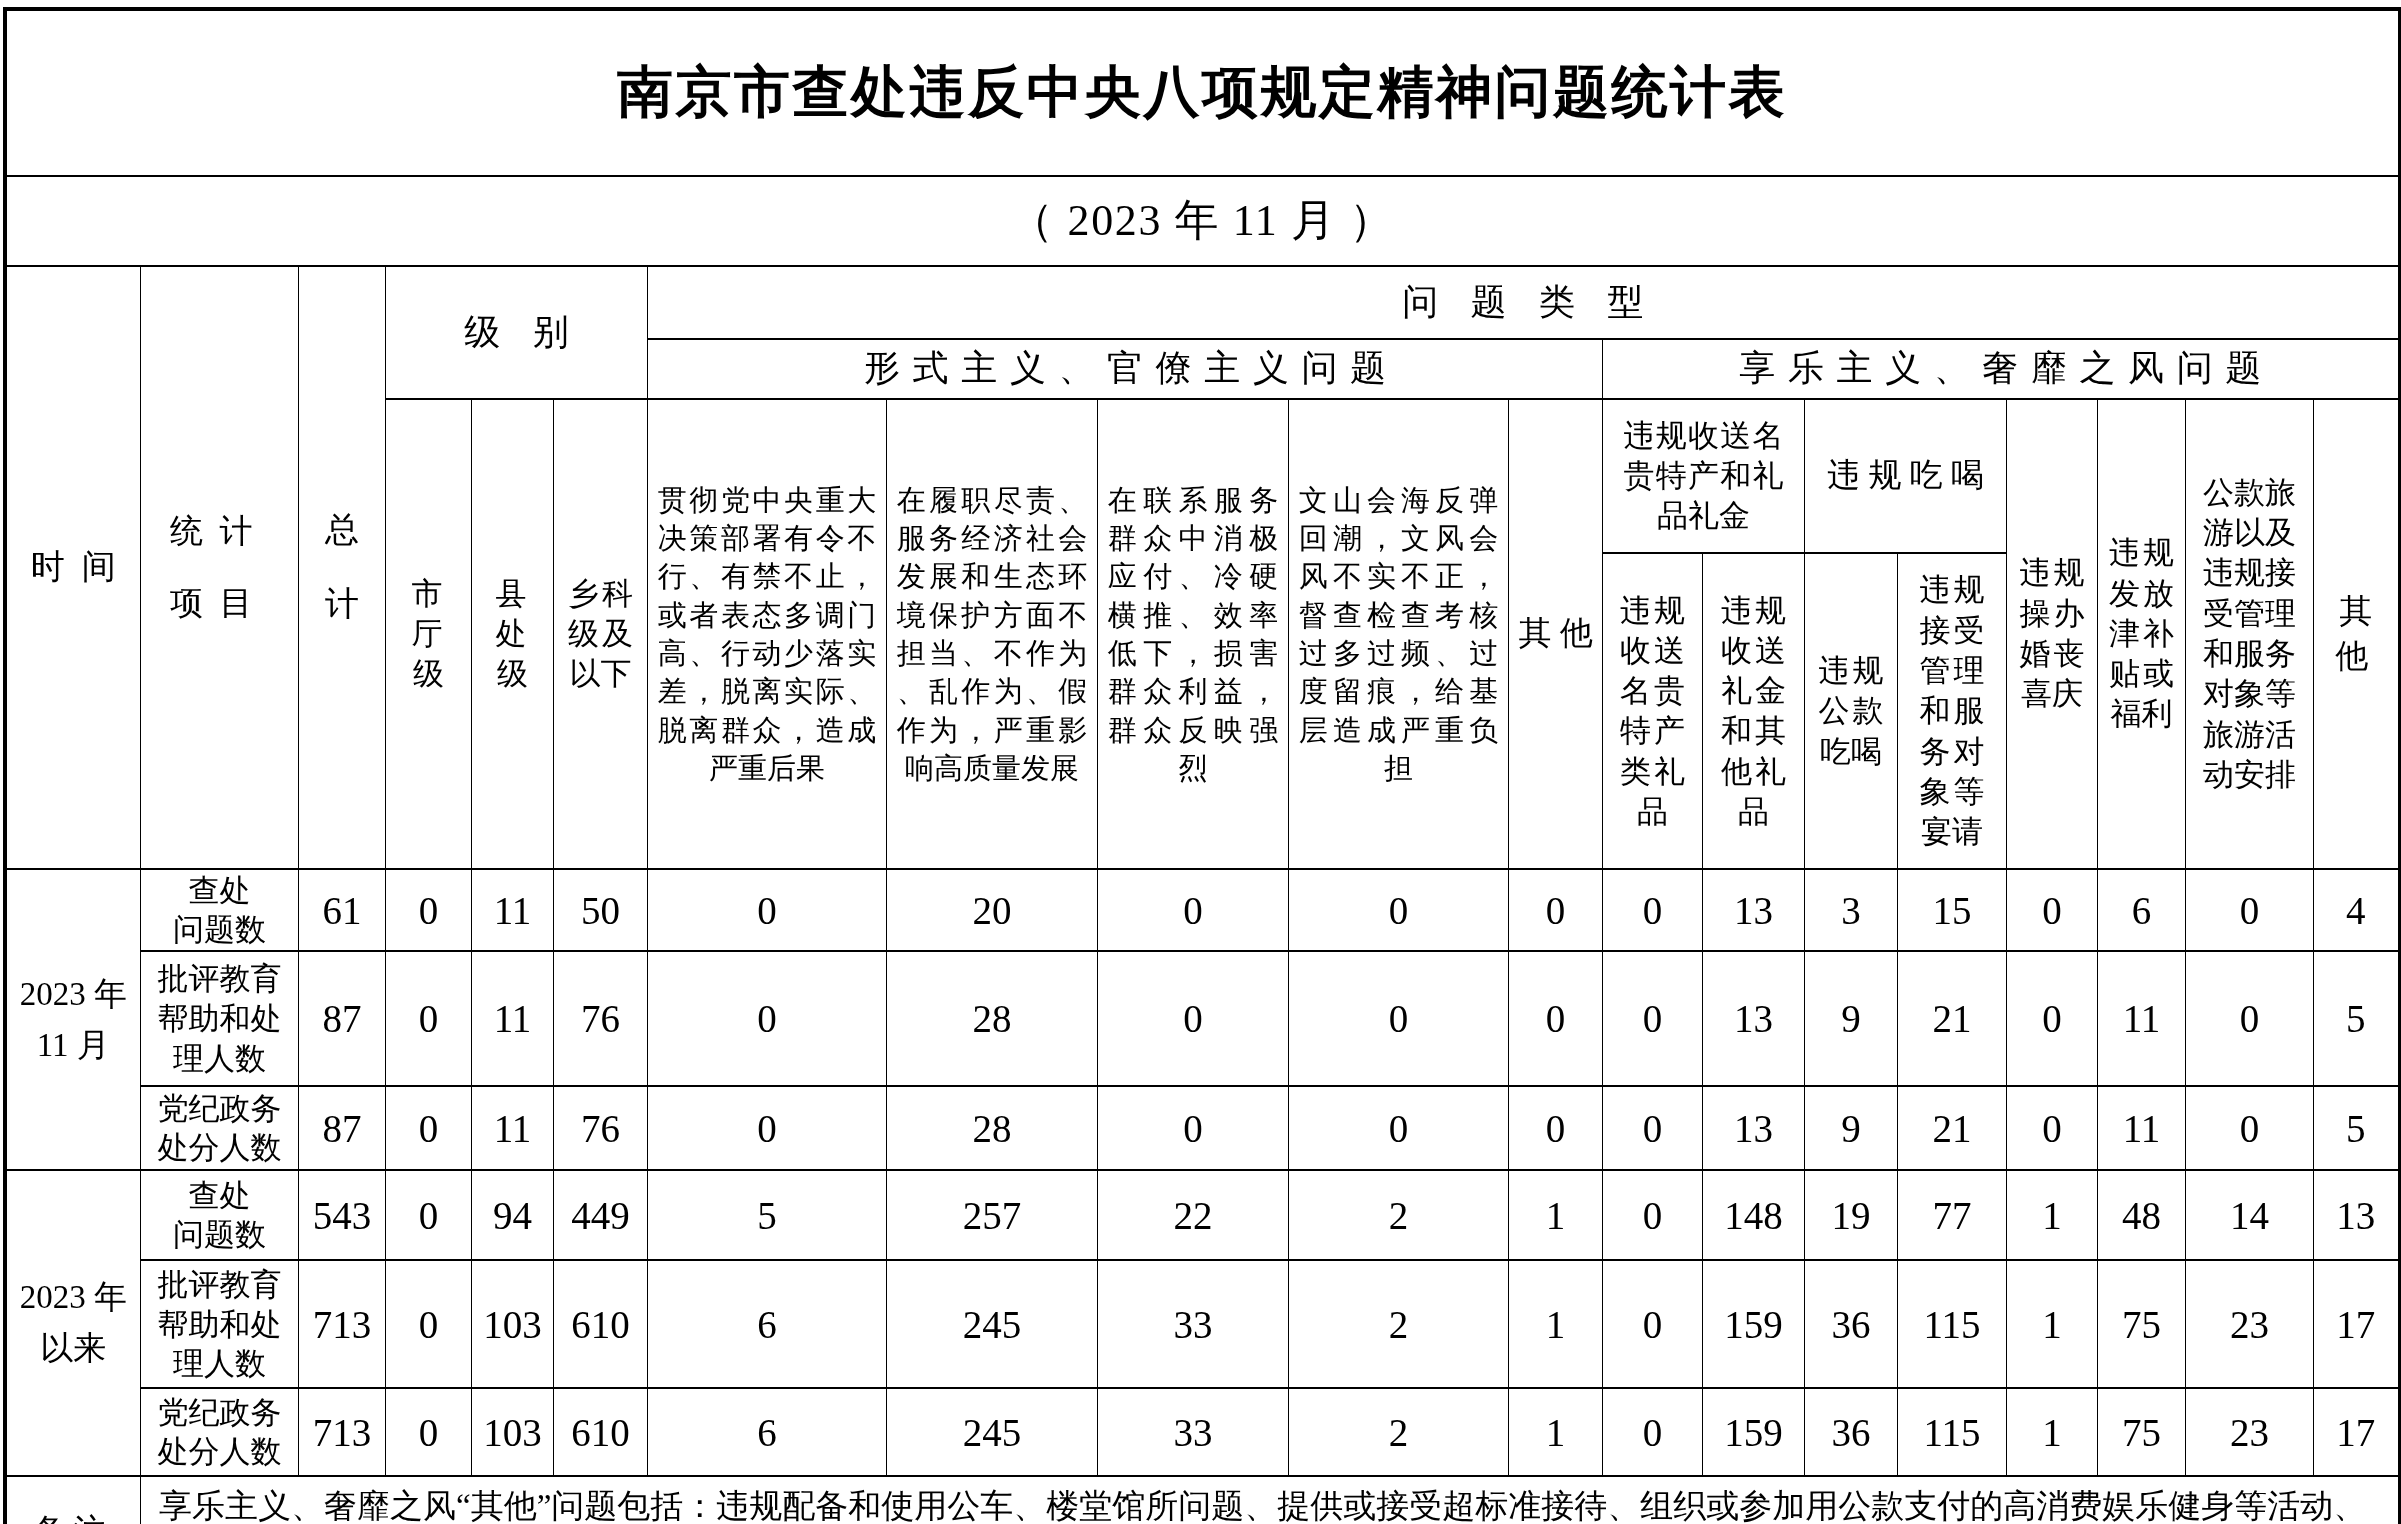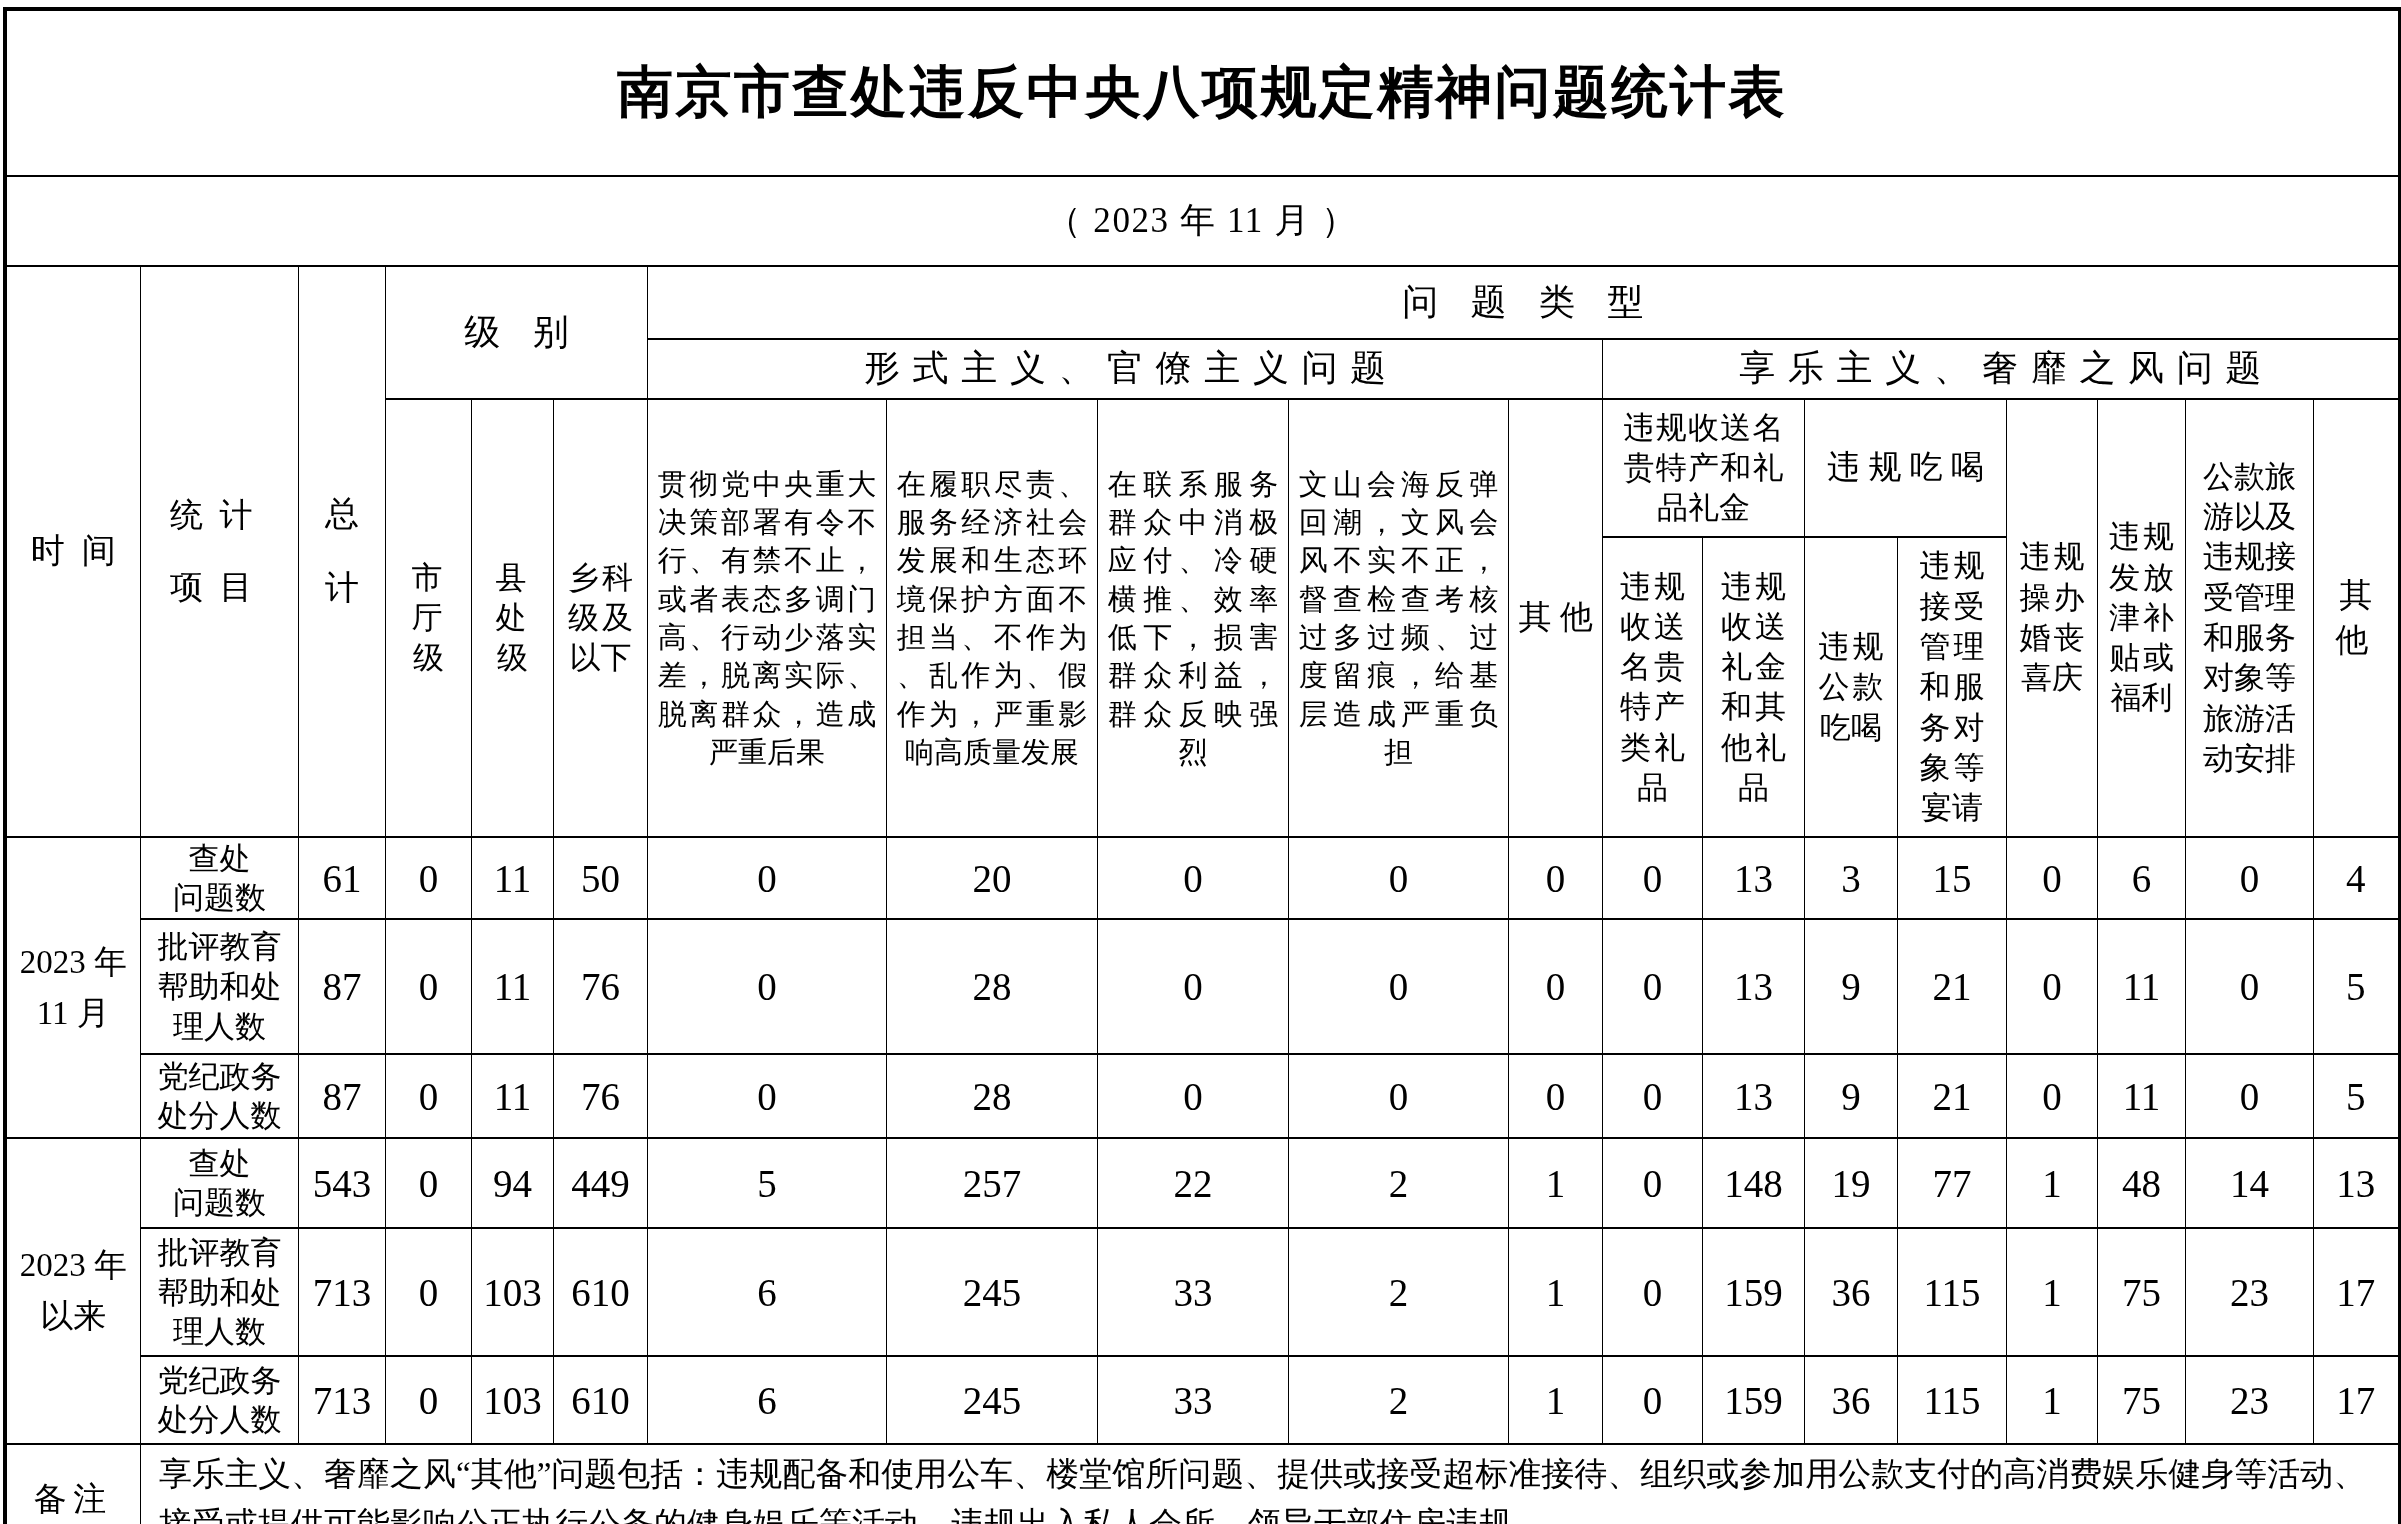--- a/index.html
+++ b/index.html
@@ -13,26 +13,26 @@
     border-collapse:collapse;table-layout:fixed;background:#fff;
     border:4.1px solid #000;
   }
   td{
     border:1.6px solid #000;
     border-top-width:2.5px;border-bottom-width:2.5px;
     text-align:center;vertical-align:middle;
     padding:0;overflow:hidden;
   }
   .title{font-size:56px;font-weight:bold;letter-spacing:2.5px;}
-  .subtitle{font-size:35px;letter-spacing:1.6px;}
+  .subtitle{font-size:44px;letter-spacing:1.6px;}
   .gh{font-size:36px;}
   .ls-wide{letter-spacing:0.9em;text-indent:0.9em;}
   .ls-mid{letter-spacing:0.35em;text-indent:0.35em;}
   .ls-sm{letter-spacing:0.25em;text-indent:0.25em;}
-  .vbox{margin:8px auto;word-break:break-all;line-break:anywhere;
+  .vbox{margin:16px auto;word-break:break-all;line-break:anywhere;
         text-align:justify;text-align-last:center;
         font-size:31px;line-height:1.3;}
   .w1{width:34px;}
   .w2{width:65px;}
   .w3{width:93px;}
   .w5{width:160px;font-size:31px;}
   .tallgap{line-height:2.2;font-family:Liberation Serif, serif;}
   .statitem{margin:0 auto;width:123px;font-size:33px;letter-spacing:0.5em;
             word-break:break-all;line-height:2.2;text-align:center;}
   .timehdr{font-size:34px;letter-spacing:0.5em;text-indent:0.5em;}

